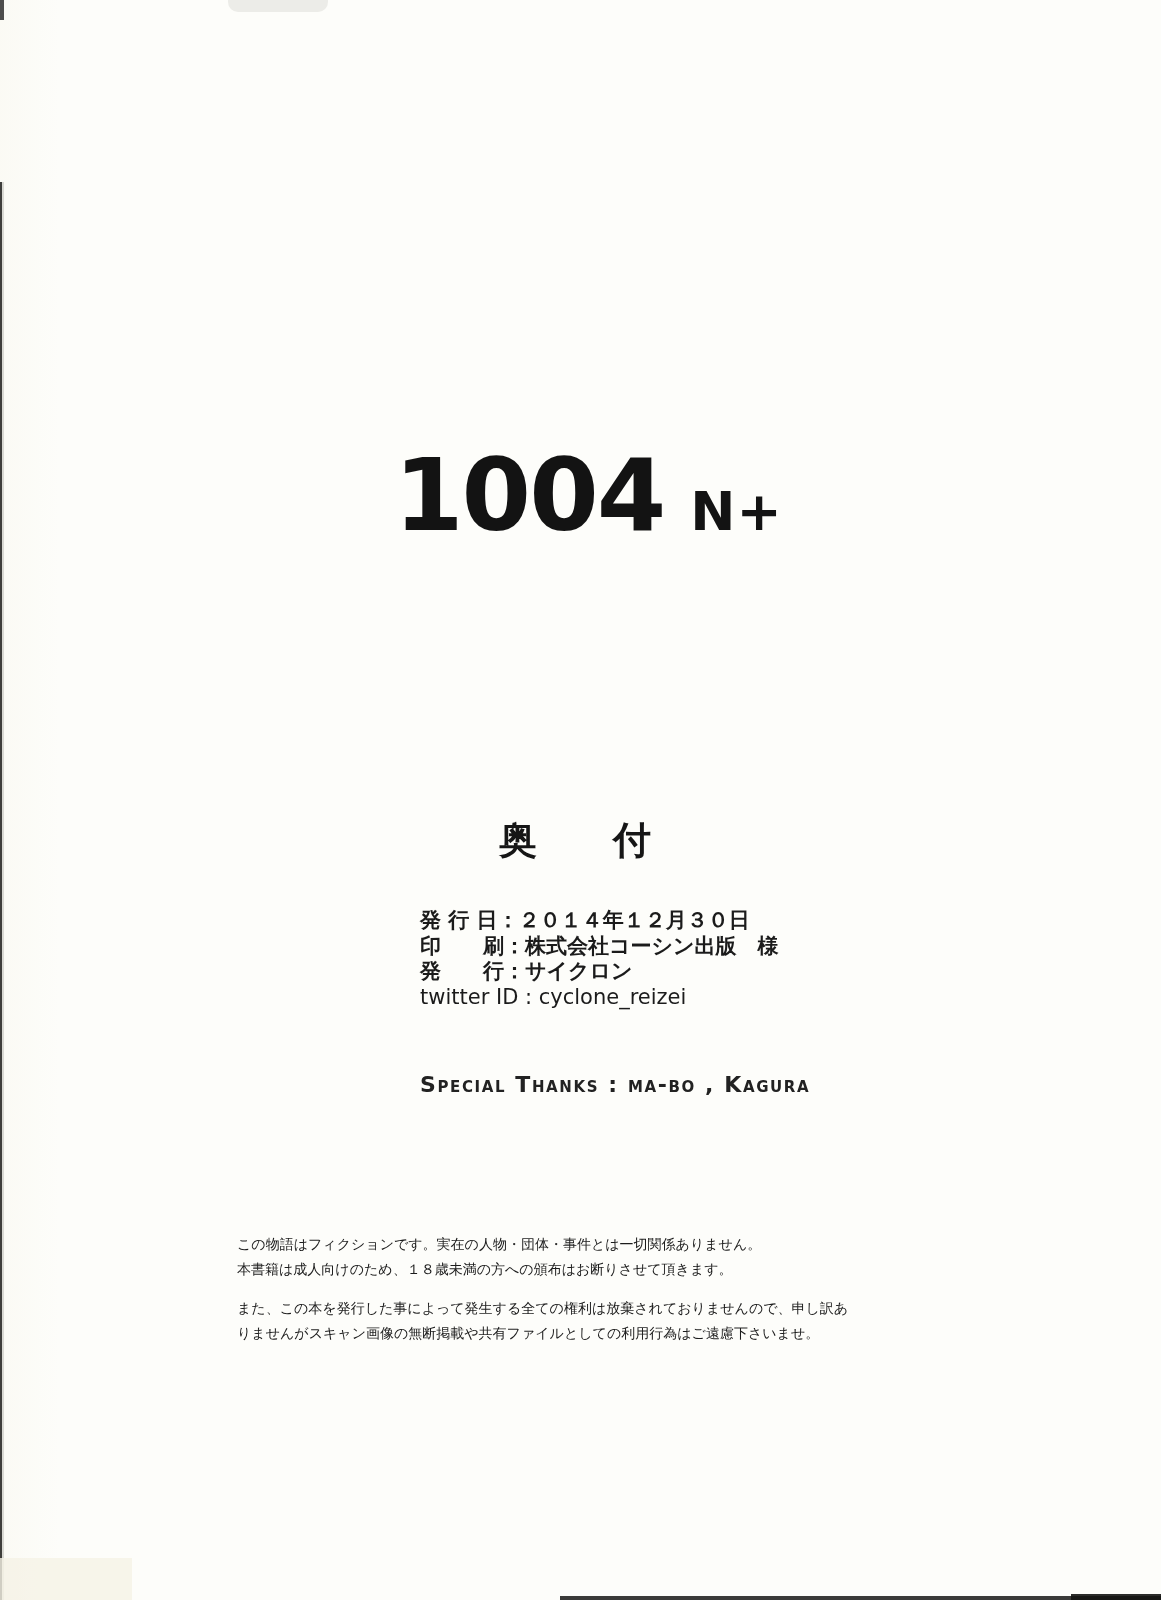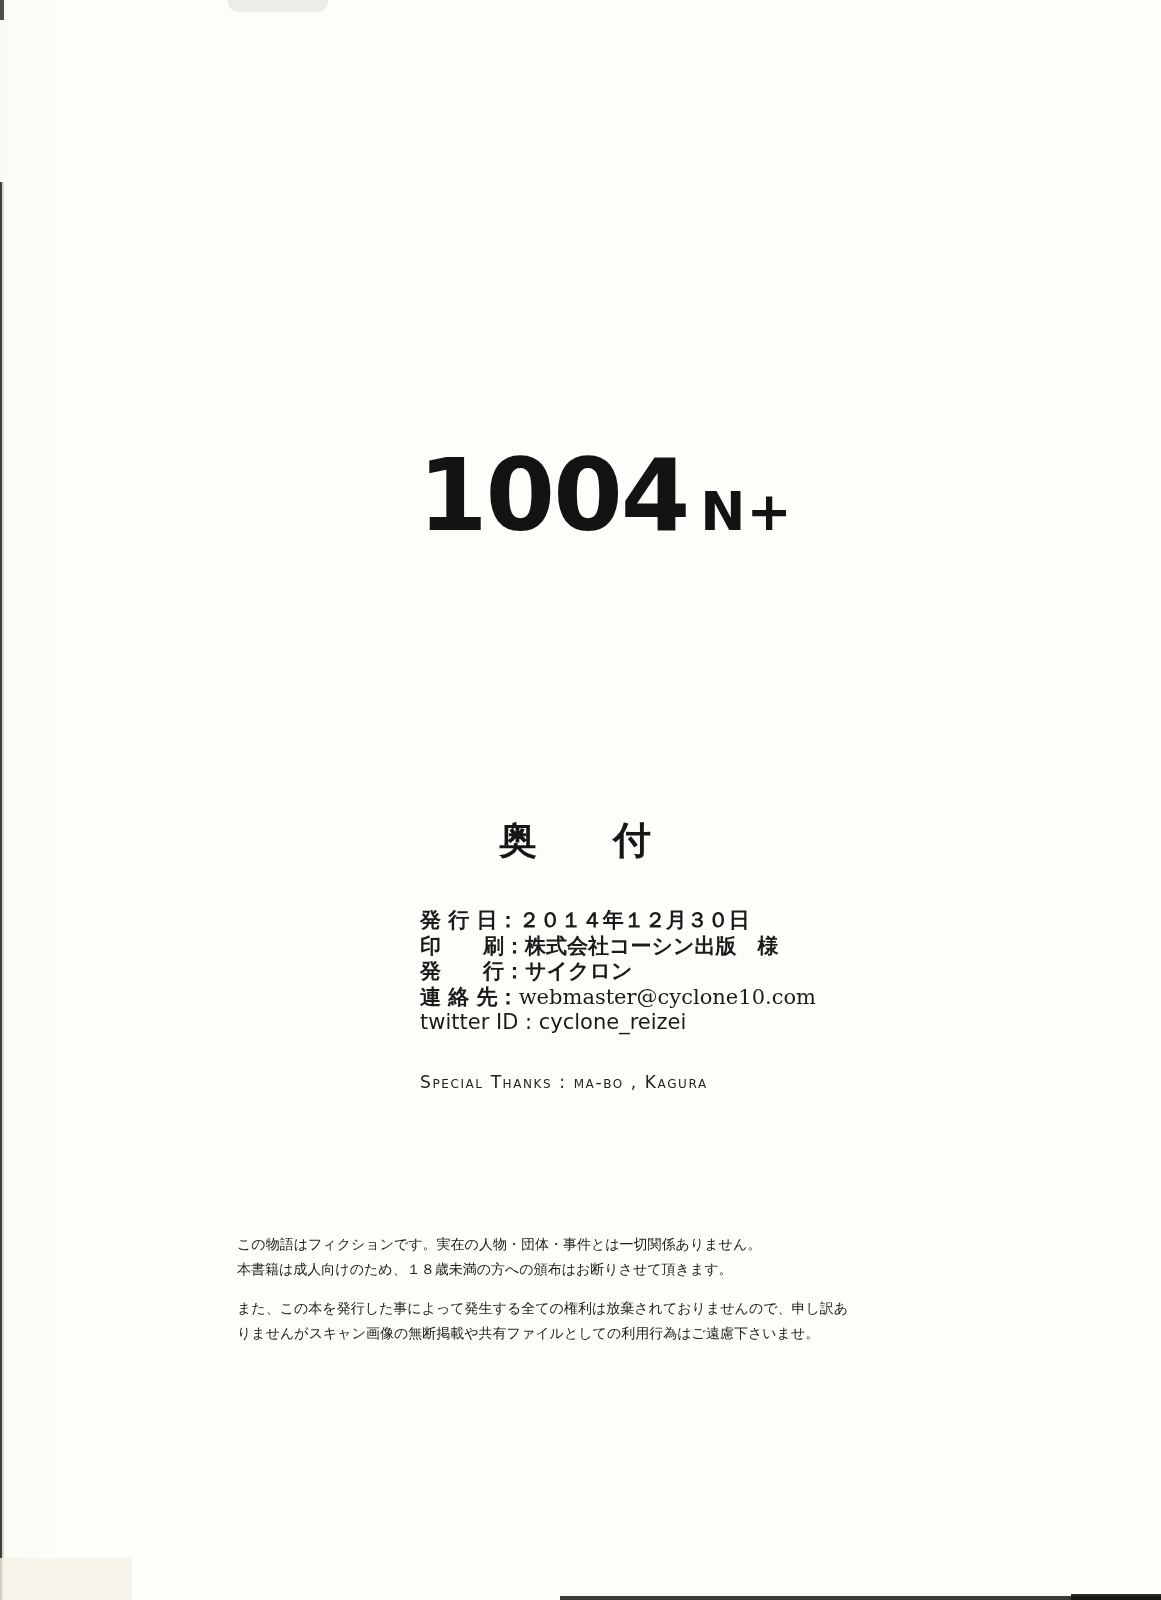--- a/index.html
+++ b/index.html
@@ -46,23 +46,22 @@
     background:#f5f2e6;opacity:.8;
   }
   .tint-left{
     position:absolute;left:0;top:0;width:60px;height:1600px;
     background:linear-gradient(90deg,#faf9f2,rgba(250,249,242,0));
     opacity:.7;
   }
   
   .title{
     position:absolute;left:394px;top:446px;
-    display:flex;align-items:baseline;gap:12px;
+    display:flex;align-items:baseline;gap:26px;
     white-space:nowrap;
-    margin-left:24px;
   }
   .title-main{
     font-size:100px;font-weight:700;letter-spacing:-2px;line-height:1;
     color:#131313;
   }
   .title-suffix{
     font-size:54px;font-weight:700;letter-spacing:1px;line-height:1;
     color:#131313;
   }
   .okuzuke-heading{
@@ -78,21 +77,21 @@
   .colophon .label{font-weight:700;margin-top:48px;}
   .colophon .value{font-weight:700;}
   .colophon .row.latin-row .label,
   .colophon .row.latin-row .value{font-weight:400;}
   .colophon .value.serif{
     font-family:"DejaVu Serif","Liberation Serif",serif;
     font-weight:400;font-size:21px;
   }
   .thanks{
     position:absolute;left:420px;top:1072px;
-    font-size:17px;font-weight:400;
+    font-size:22px;font-weight:700;
     font-variant:small-caps;letter-spacing:1.6px;white-space:nowrap;
     color:#222;
   }
   .disclaimer{
     position:absolute;left:237px;top:1232px;width:900px;
     font-size:14px;line-height:25px;color:#1c1c1c;
   }
   .disclaimer .para{margin:0;}
   .disclaimer .para + .para{margin-top:14px;}
   .disclaimer .line{white-space:nowrap;}
@@ -121,23 +120,20 @@
   <div class="colophon">
     <div class="row">
       <span class="label">発 行 日：</span><span class="value">２０１４年１２月３０日</span>
     </div>
     <div class="row">
       <span class="label">印　　刷：</span><span class="value">株式会社コーシン出版　様</span>
     </div>
     <div class="row">
       <span class="label">発　　行：</span><span class="value">サイクロン</span>
     </div>
-    <div class="row">
-      <span class="label">連 絡 先：</span><span class="value serif">webmaster@cyclone10.com</span>
-    </div>
     <div class="row latin-row">
       <span class="label">twitter ID : </span><span class="value">cyclone_reizei</span>
     </div>
   </div>
 
   <div class="thanks">Special Thanks : ma-bo , Kagura</div>
 
   <div class="disclaimer">
     <div class="para">
       <div class="line">この物語はフィクションです。実在の人物・団体・事件とは一切関係ありません。</div>

